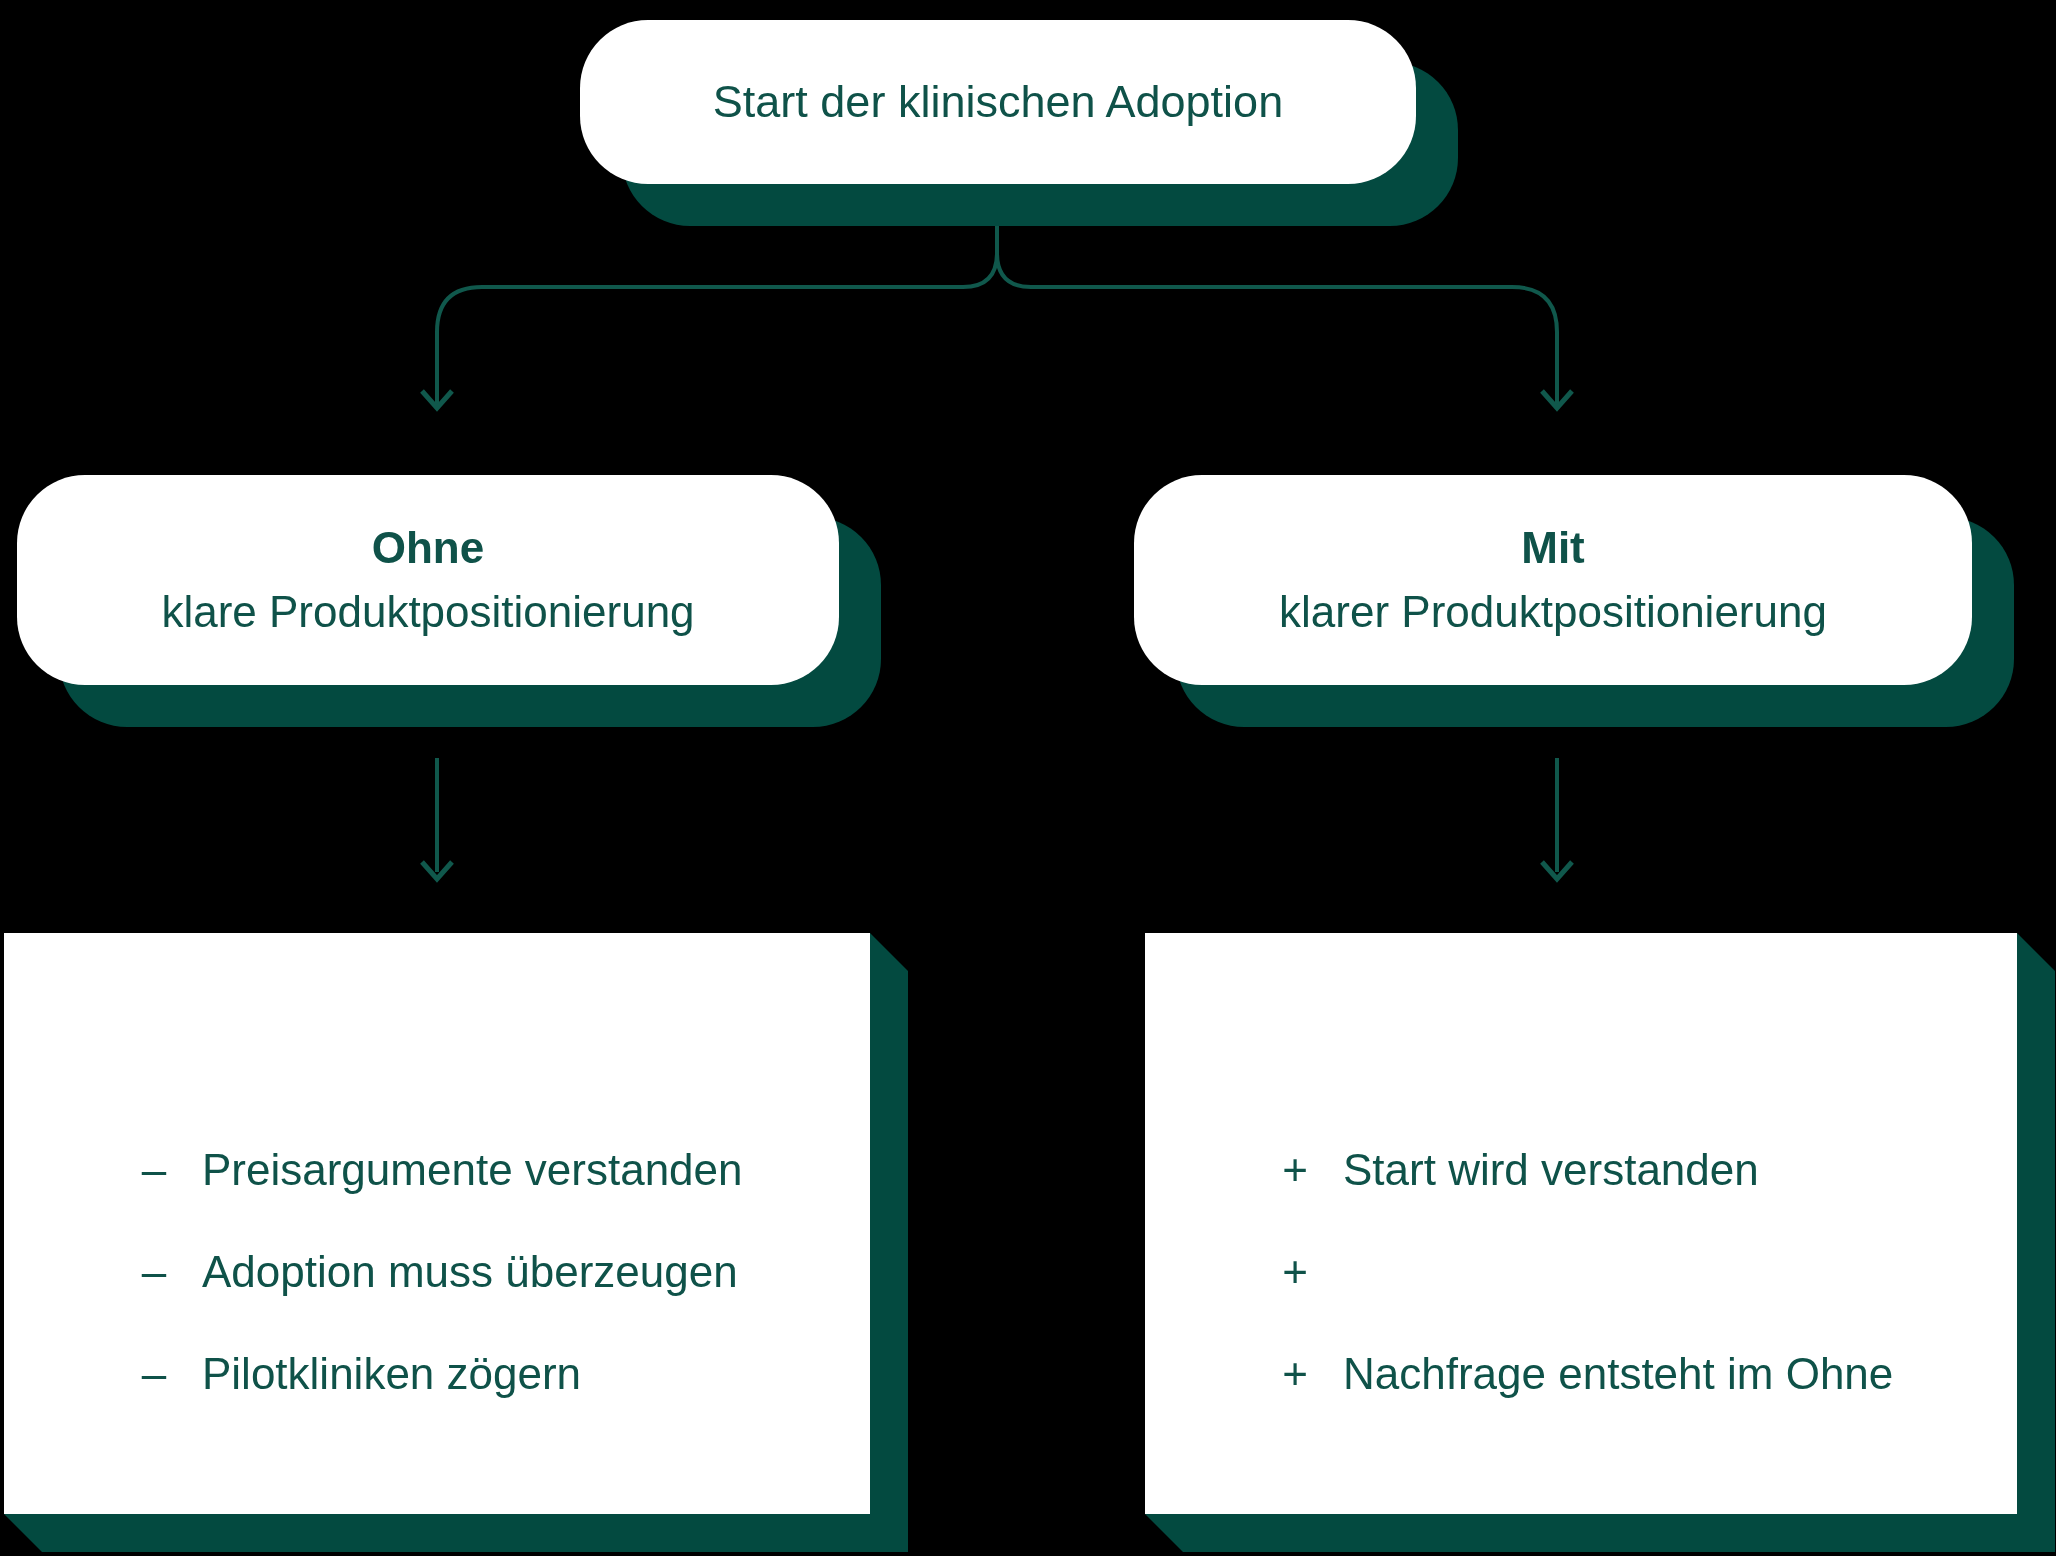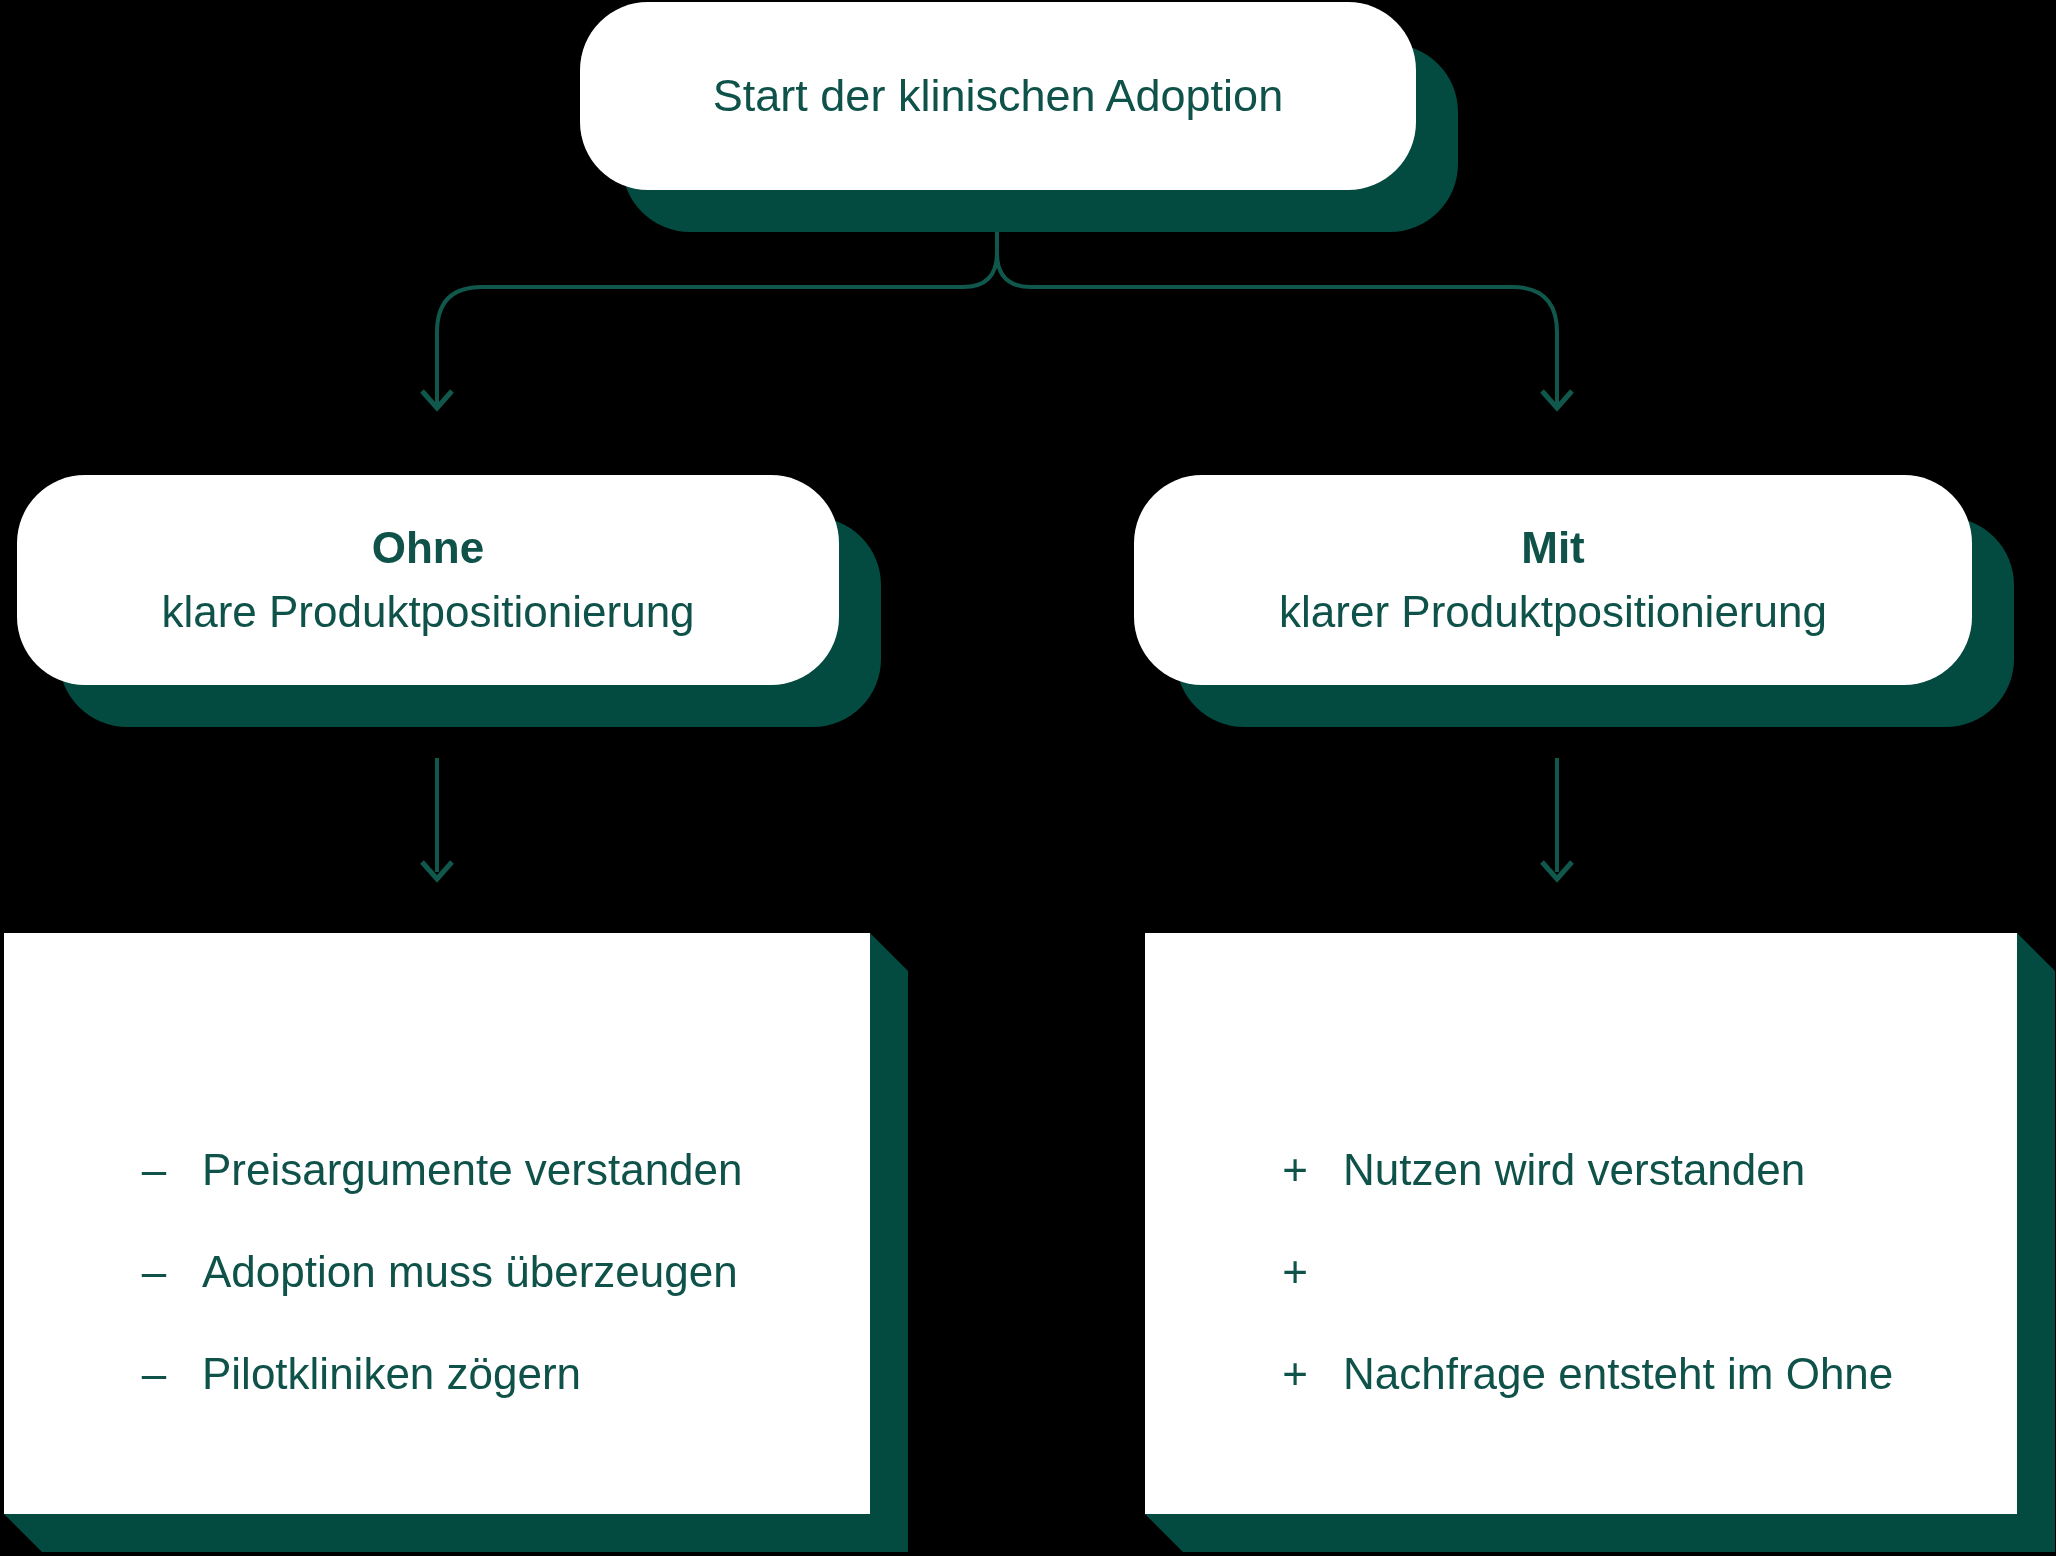--- a/index.html
+++ b/index.html
@@ -26,21 +26,21 @@
     background:var(--box_fill);
     color:var(--text);
     display:flex;flex-direction:column;
     align-items:center;justify-content:center;
     text-align:center;
   }
   .pill{
     border-radius:68px;
     box-shadow:42px 42px 0 0 var(--shadow);
   }
-  .pill-top{left:580px;top:2px;width:836px;height:188px;}
+  .pill-top{left:580px;top:20px;width:836px;height:164px;}
   .pill-left{left:17px;top:475px;width:822px;height:210px;}
   .pill-right{left:1134px;top:475px;width:838px;height:210px;}
   .node-title{font-size:45px;line-height:64px;font-weight:400;}
   .node-emphasis{font-size:44px;line-height:64px;font-weight:700;}
   .node-subtitle{font-size:44px;line-height:64px;font-weight:400;}
   .card{
     align-items:flex-start;justify-content:flex-start;
     text-align:left;
   }
   .card-left{left:4px;top:933px;width:866px;height:581px;}
@@ -114,21 +114,21 @@
         <span class="item-marker">–</span>
         <span class="item-text">Pilotkliniken zögern</span>
       </li>
     </ul>
   </div>
 
   <div class="node card card-right">
     <ul class="point-list">
       <li>
         <span class="item-marker">+</span>
-        <span class="item-text">Nutzen wird verstanden</span>
+        <span class="item-text">Start wird verstanden</span>
       </li>
       <li>
         <span class="item-marker">+</span>
       </li>
       <li>
         <span class="item-marker">+</span>
         <span class="item-text">Nachfrage entsteht im Ohne</span>
       </li>
     </ul>
   </div>

